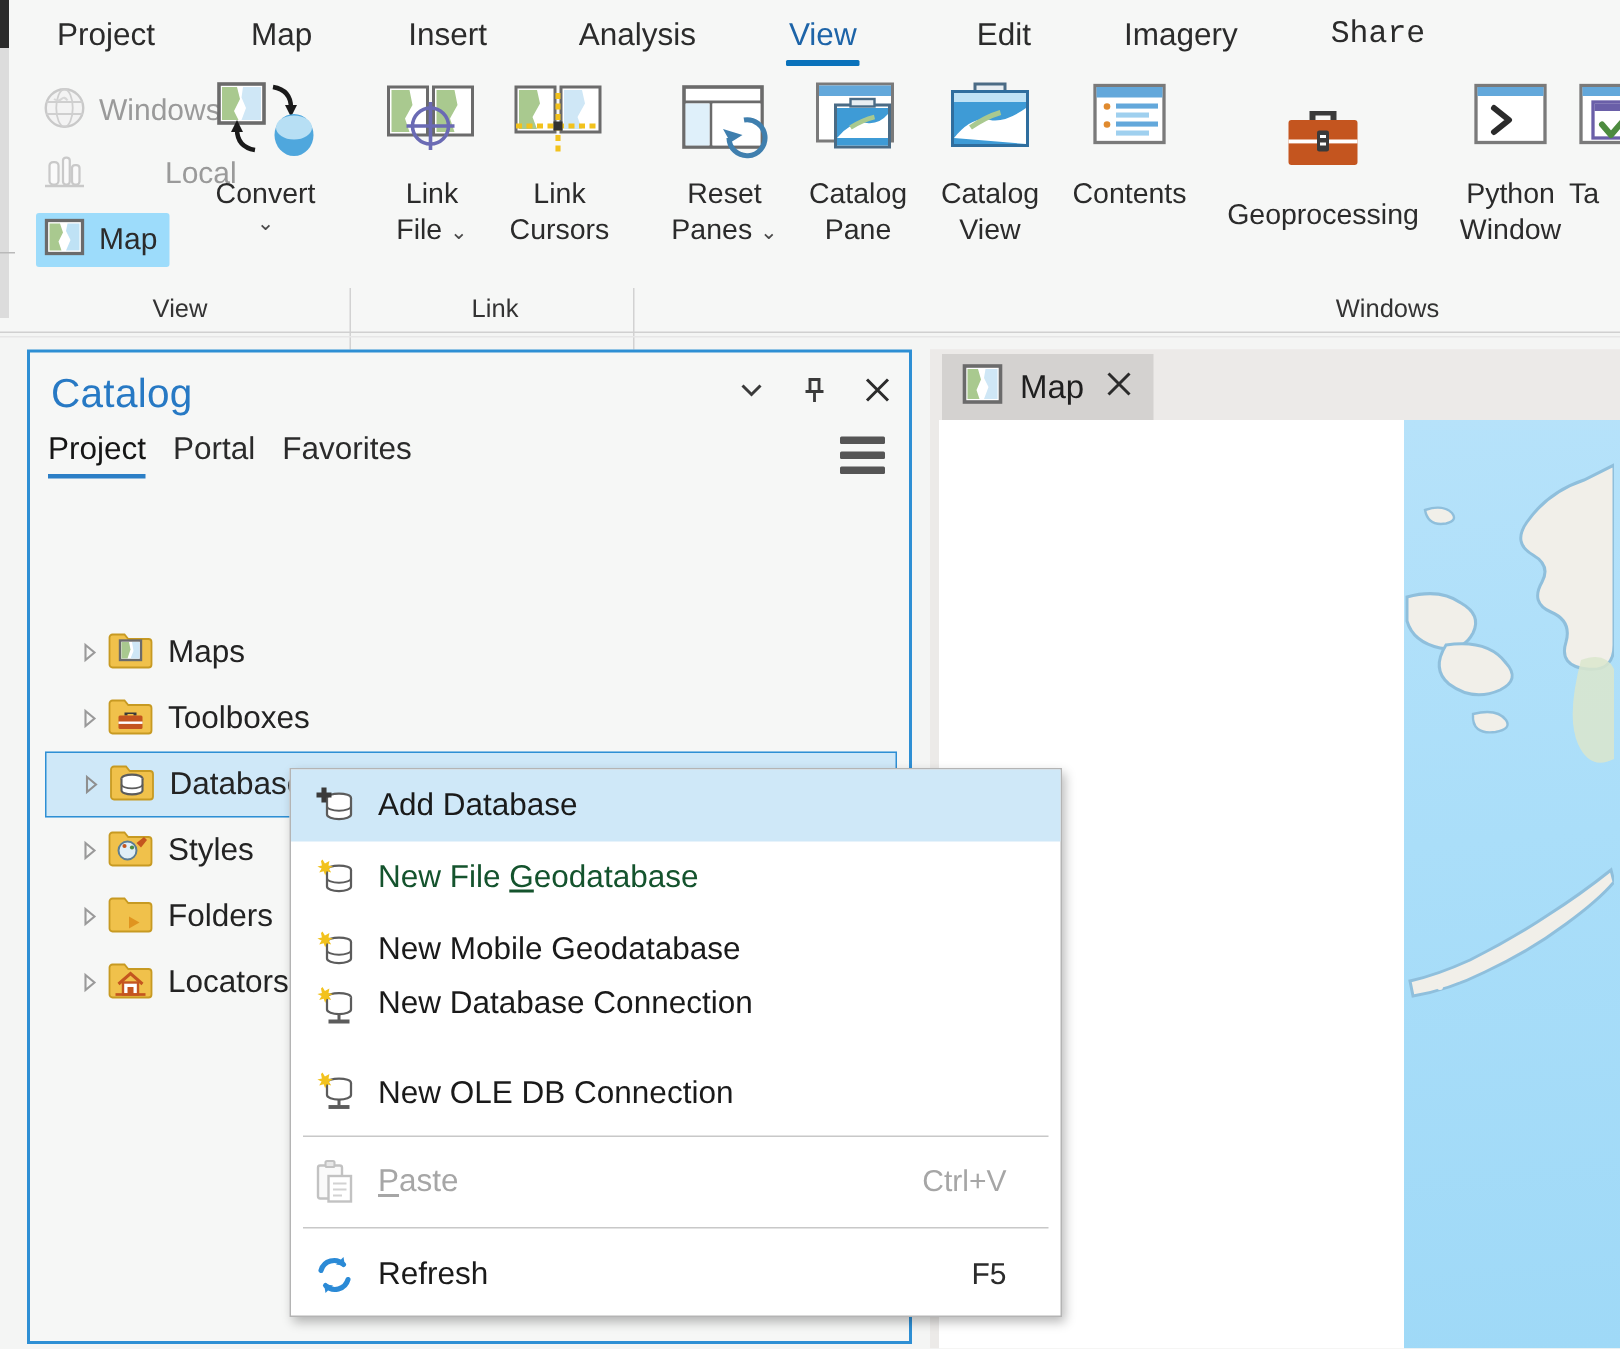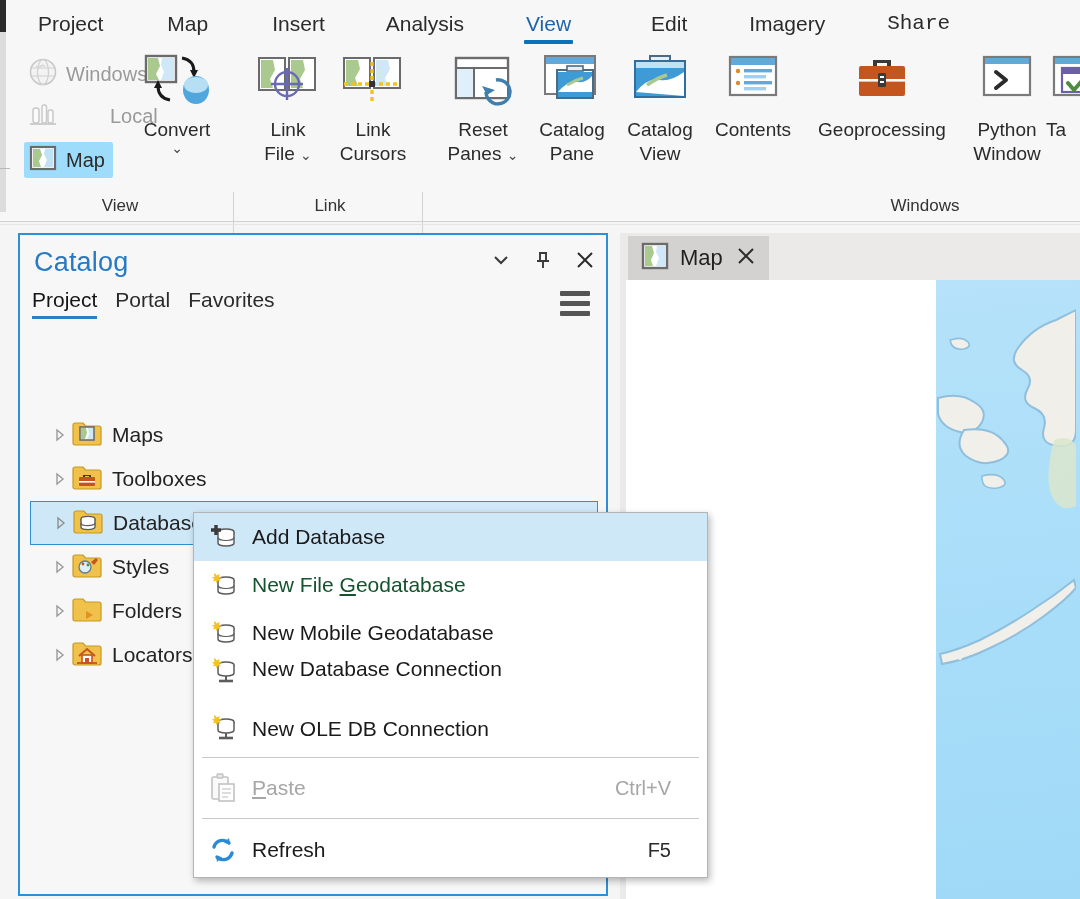--- a/index.html
+++ b/index.html
@@ -275,21 +275,21 @@
           <rect x="26" y="17" width="28" height="3.4" fill="#63a8db"></rect>
           <rect x="26" y="23" width="22" height="3.4" fill="#9fd0ef"></rect>
           <circle cx="20" cy="31" r="2.2" fill="#e08a2e"></circle>
           <rect x="26" y="29" width="28" height="3.4" fill="#63a8db"></rect>
           <rect x="26" y="35" width="22" height="3.4" fill="#9fd0ef"></rect>
         </svg>
       </div>
       <div class="btxt">Contents</div>
     </div>
 
-    <div class="bigbtn" style="left:812px; top:2px; width:140px;">
+    <div class="bigbtn" style="left:812px; top:16px; width:140px;">
       <div class="bicon">
         <svg width="70" height="64" viewBox="0 0 70 64">
           <path d="M26 8 h18 v6 h-4 v-3 h-10 v3 h-4 z" fill="#3a3a3a"></path>
           <rect x="12" y="14" width="46" height="30" rx="2" fill="#c4551f"></rect>
           <rect x="12" y="27" width="46" height="2.6" fill="#ffffff"></rect>
           <rect x="31" y="21" width="8" height="14" rx="1.5" fill="#3a3a3a"></rect>
           <rect x="33" y="24" width="4" height="2" fill="#ffffff"></rect>
           <rect x="33" y="29" width="4" height="2" fill="#ffffff"></rect>
         </svg>
       </div>

